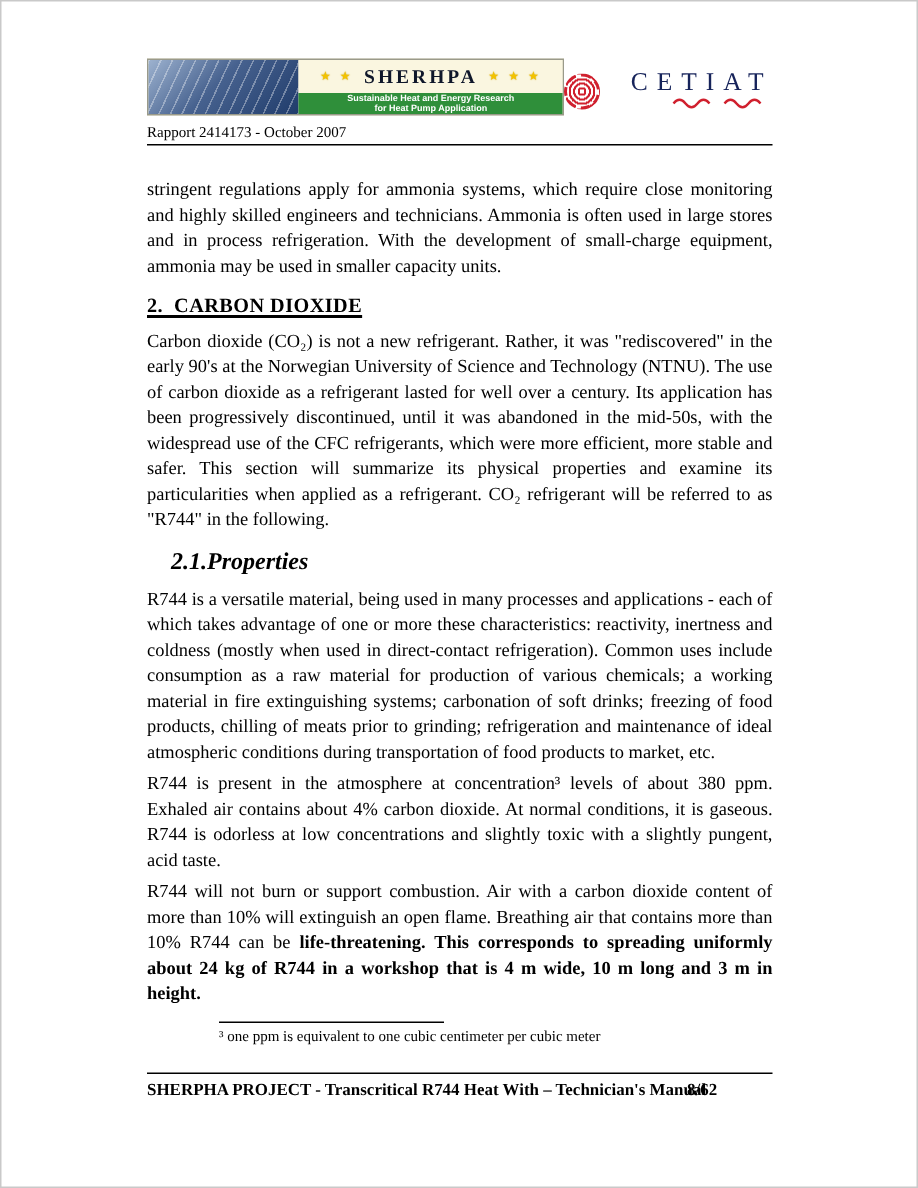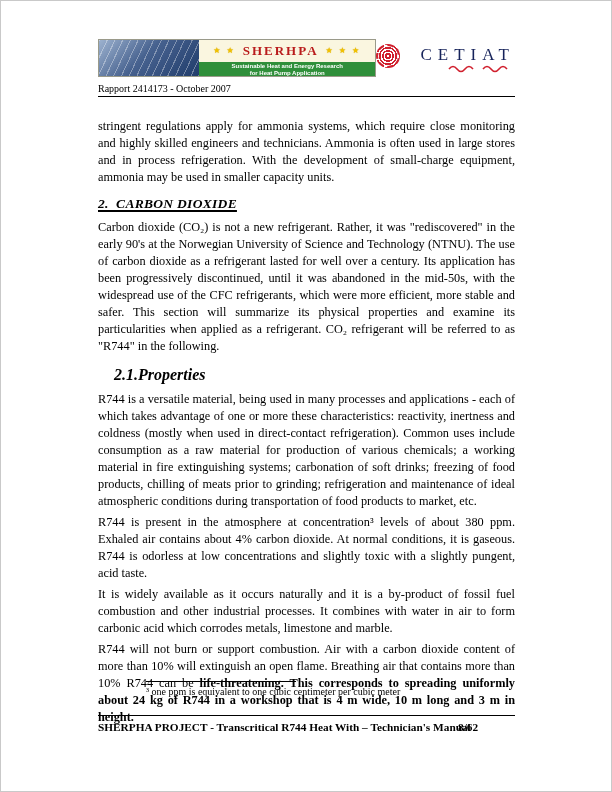--- a/index.html
+++ b/index.html
@@ -42,40 +42,40 @@
   .sherhpa-top {
     flex: 1;
     display: flex;
     align-items: center;
     justify-content: center;
     gap: 7px;
     background: #faf6e0;
   }
   .eu-stars { color: #f2c200; font-size: 8px; letter-spacing: 2px; line-height: 1; text-shadow: 0 0 1px #caa000; }
   .sherhpa-title {
-    color: #b91c1c;
+    color: #0f172a;
     font-weight: bold;
     font-size: 13px;
     letter-spacing: 2px;
     font-family: "Liberation Serif", serif;
   }
   .sherhpa-strip {
     height: 14px;
     background: #2f8f3a;
     color: #ffffff;
     font-family: "Liberation Sans", sans-serif;
     font-size: 6px;
     font-weight: bold;
     text-align: center;
     line-height: 7px;
     padding-top: 0.5px;
   }
   .cetiat-logo {
     display: flex;
-    align-items: flex-start;
+    align-items: flex-end;
     gap: 20px;
     margin-top: 5px;
   }
   .rosette {
     width: 24px;
     height: 24px;
     flex: none;
     border-radius: 50%;
     border: 2.5px dashed #d0202e;
     background: repeating-radial-gradient(circle at 50% 50%, #ffffff 0 1.5px, #d0202e 1.5px 3px);
@@ -104,21 +104,20 @@
   }
   .section-heading {
     font-size: 13.5px;
     font-weight: bold;
     text-decoration: underline;
     text-decoration-thickness: 1.5px;
     text-underline-offset: 2px;
     white-space: pre-wrap;
     margin: 10px 0 7px 0;
     letter-spacing: 0.3px;
-    font-style: italic;
   }
   .subsection-heading {
     font-size: 16px;
     font-weight: bold;
     font-style: italic;
     margin: 11px 0 7px 16px;
   }
   .emph { font-weight: bold; }
 
   
@@ -184,21 +183,20 @@
     <h2 class="section-heading">2.&nbsp;&nbsp;CARBON DIOXIDE</h2>
 
     <p class="para">Carbon dioxide (CO₂) is not a new refrigerant. Rather, it was "rediscovered" in the early 90's at the Norwegian University of Science and Technology (NTNU). The use of carbon dioxide as a refrigerant lasted for well over a century. Its application has been progressively discontinued, until it was abandoned in the mid-50s, with the widespread use of the CFC refrigerants, which were more efficient, more stable and safer. This section will summarize its physical properties and examine its particularities when applied as a refrigerant. CO₂ refrigerant will be referred to as "R744" in the following.</p>
 
     <h3 class="subsection-heading">2.1.Properties</h3>
 
     <p class="para">R744 is a versatile material, being used in many processes and applications - each of which takes advantage of one or more these characteristics:  reactivity, inertness and coldness (mostly when used in direct-contact refrigeration). Common uses include consumption as a raw material for production of various chemicals; a working material in fire extinguishing systems; carbonation of soft drinks; freezing of food products, chilling of meats prior to grinding; refrigeration and maintenance of ideal atmospheric conditions during transportation of food products to market, etc.</p>
 
     <p class="para">R744 is present in the atmosphere at concentration³ levels of about 380 ppm. Exhaled air contains about 4% carbon dioxide.  At normal conditions, it is gaseous. R744 is odorless at low concentrations and slightly toxic with a slightly pungent, acid taste.</p>
 
-    <p class="para">It is widely available as it occurs naturally and it is a by-product of fossil fuel combustion and other industrial processes. It combines with water in air to form carbonic acid which corrodes metals, limestone and marble.</p>
 
     <p class="para"><span>R744 will not burn or support combustion.  Air with a carbon dioxide content of more than 10% will extinguish an open flame. Breathing air that contains more than 10% R744 can be </span><span class="emph">life-threatening. This corresponds to spreading uniformly about 24 kg of R744 in a workshop that is 4 m wide, 10 m long and 3 m in height.</span></p>
 
   </div>
 
   <div class="footnote-block">
     <div class="footnote-rule"></div>
     <div class="footnote-text">³ one ppm is equivalent to one cubic centimeter per cubic meter</div>
   </div>
 

